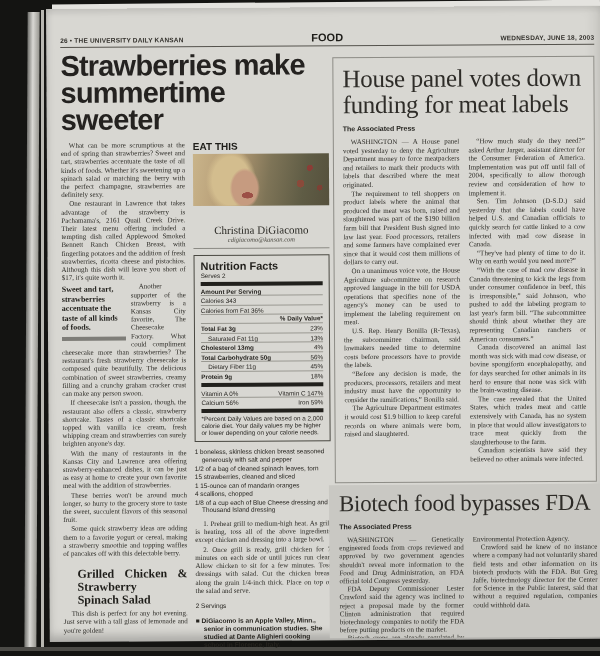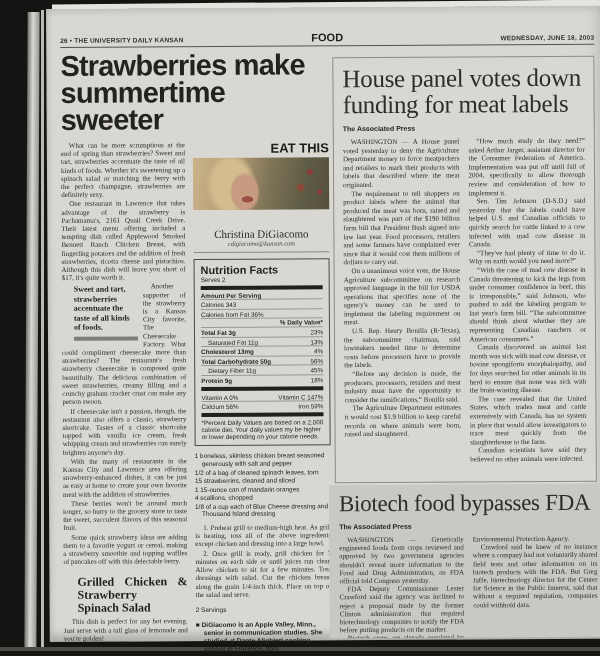--- a/index.html
+++ b/index.html
@@ -26,25 +26,25 @@
 
   
   .left-art{position:absolute;left:14px;top:44px;width:268px;}
   .straw-hl{font-size:29px;line-height:27px;font-weight:bold;letter-spacing:-0.8px;color:#242220;}
   .two-col{display:flex;gap:8px;margin-top:8px;}
   .txtcol{width:124px;}
   .sidecol{width:136px;}
   .body-serif{font-family:"Liberation Serif",serif;font-size:7px;line-height:8.2px;
               text-align:justify;color:#2b2a25;}
   .body-serif p{margin:0 0 1px 0;text-indent:8px;}
-  .pullquote{float:left;width:64px;margin:2px 5px 2px 12px;font-size:8px;line-height:9.5px;
+  .pullquote{float:left;width:64px;margin:2px 5px 2px 0;font-size:8px;line-height:9.5px;
              font-weight:bold;color:#1f1e1a;border-bottom:4px solid #7e7d78;padding-bottom:4px;text-align:left;text-indent:0;}
   .recipe-head{font-size:12px;line-height:13px;font-weight:bold;color:#1f1e1a;margin:10px 0 3px 14px;}
   
-  .kicker{font-size:13px;font-weight:bold;color:#1f1e1a;margin-bottom:2px;text-align:right;}
+  .kicker{font-size:10px;font-weight:bold;color:#1f1e1a;margin-bottom:2px;}
   .photo{width:136px;height:52px;
     background:
       radial-gradient(circle 3px at 86% 28%, #8a3d36 97%, transparent),
       radial-gradient(circle 4px at 79% 58%, #8a4a3a 97%, transparent),
       radial-gradient(circle 3px at 93% 66%, #7d4034 97%, transparent),
       radial-gradient(ellipse 9px 5px at 40% 80%, #9c4f46 60%, transparent 65%),
       radial-gradient(ellipse 21px 28px at 38% 66%, #c69b80 60%, transparent 72%),
       radial-gradient(ellipse 34px 44px at 28% 52%, #d3bd8e 55%, transparent 74%),
       linear-gradient(100deg,#c9b48a 0%,#b49a74 30%,#7e7457 55%,#5f5c45 80%,#55503c 100%);}
   .cap-name{font-family:"Liberation Serif",serif;font-size:11px;text-align:center;color:#2b2a25;margin-top:18px;}

